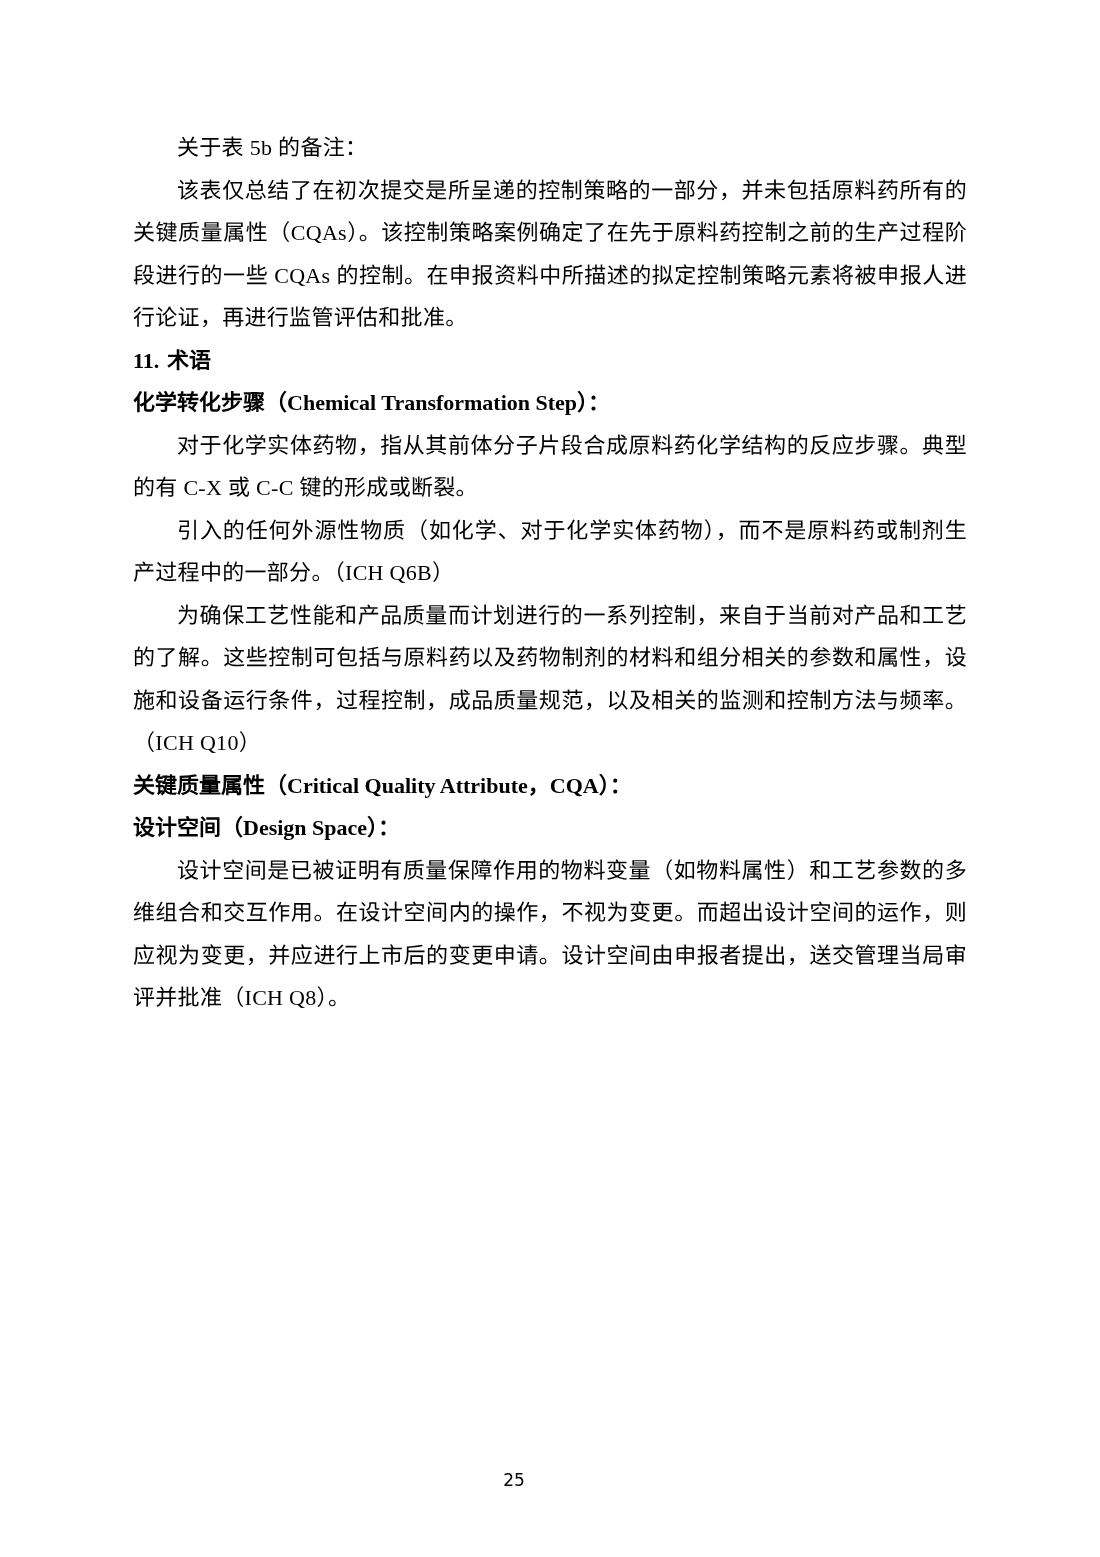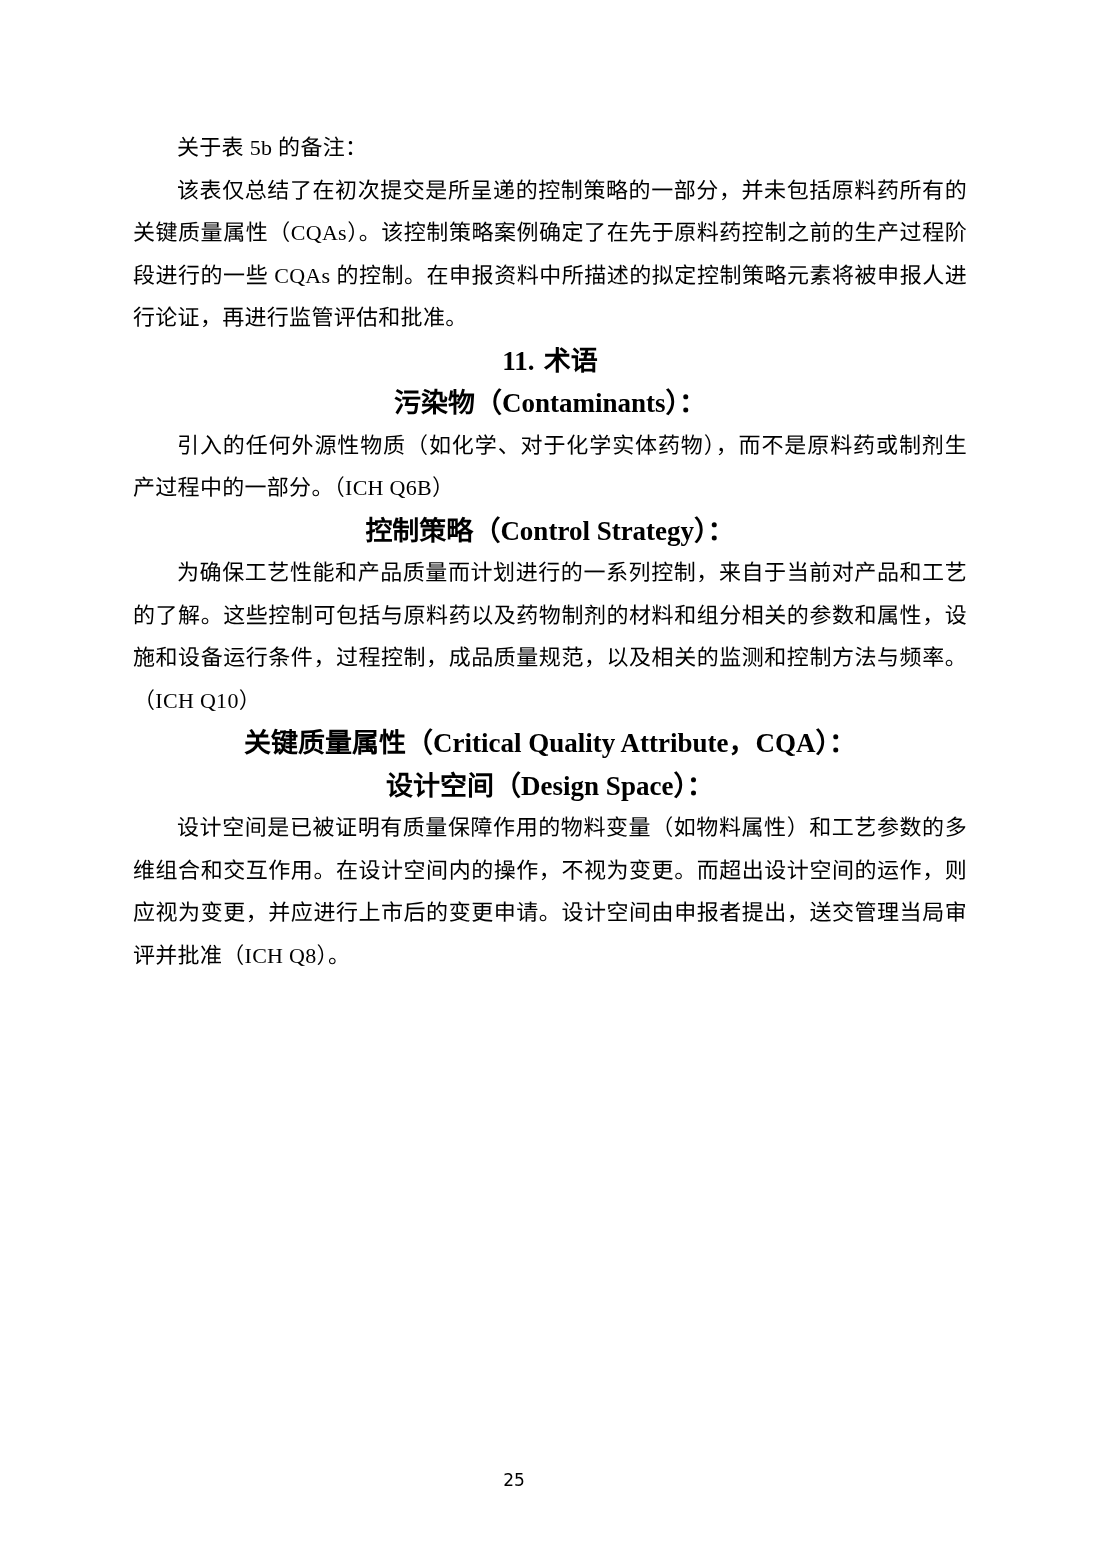--- a/index.html
+++ b/index.html
@@ -26,24 +26,24 @@
     line-height: 42.5px;
     text-align: justify;
     text-justify: inter-character;
     letter-spacing: 0.3px;
   }
   .indent {
     text-indent: 2em;
   }
   .term-heading, .section-heading {
     margin: 0;
-    font-size: 27px;
+    font-size: 22px;
     line-height: 42.5px;
     font-weight: 700;
-    text-align: center;
+    text-align: left;
   }
   .cjk-bold {
     font-family: "Liberation Sans", "DejaVu Sans", sans-serif;
     font-weight: 700;
   }
   .latin-bold {
     font-family: "Liberation Serif", "DejaVu Serif", serif;
     font-weight: 700;
   }
   .section-num {
@@ -66,29 +66,31 @@
 
 <div class="page">
 
   <p class="body-para indent">关于表 5b 的备注：</p>
 
 
   <p class="body-para indent">该表仅总结了在初次提交是所呈递的控制策略的一部分，并未包括原料药所有的关键质量属性（CQAs）。该控制策略案例确定了在先于原料药控制之前的生产过程阶段进行的一些 CQAs 的控制。在申报资料中所描述的拟定控制策略元素将被申报人进行论证，再进行监管评估和批准。</p>
 
   <h2 class="section-heading"><span class="latin-bold section-num">11.</span><span class="cjk-bold">术语</span></h2>
 
+  <div class="term">
+    <h3 class="term-heading"><span class="cjk-bold">化学转化步骤</span><span class="cjk-bold">（</span><span class="latin-bold">Chemical Transformation Step</span><span class="cjk-bold">）：</span></h3>
+    <p class="body-para indent">对于化学实体药物，指从其前体分子片段合成原料药化学结构的反应步骤。典型的有 C-X 或 C-C 键的形成或断裂。</p>
+  </div>
 
   <div class="term">
-    <h3 class="term-heading"><span class="cjk-bold">污染物</span><span class="cjk-bold">（</span><span class="latin-bold">Contaminants</span><span class="cjk-bold">）：</span></h3>
     <p class="body-para indent">引入的任何外源性物质（如化学、对于化学实体药物），而不是原料药或制剂生产过程中的一部分。（ICH Q6B）</p>
   </div>
 
 
   <div class="term">
-    <h3 class="term-heading"><span class="cjk-bold">控制策略</span><span class="cjk-bold">（</span><span class="latin-bold">Control Strategy</span><span class="cjk-bold">）：</span></h3>
     <p class="body-para indent">为确保工艺性能和产品质量而计划进行的一系列控制，来自于当前对产品和工艺的了解。这些控制可包括与原料药以及药物制剂的材料和组分相关的参数和属性，设施和设备运行条件，过程控制，成品质量规范，以及相关的监测和控制方法与频率。（ICH Q10）</p>
   </div>
 
   <div class="term">
     <h3 class="term-heading"><span class="cjk-bold">关键质量属性</span><span class="cjk-bold">（</span><span class="latin-bold">Critical Quality Attribute，CQA</span><span class="cjk-bold">）：</span></h3>
   </div>
 
   <div class="term">
     <h3 class="term-heading"><span class="cjk-bold">设计空间</span><span class="cjk-bold">（</span><span class="latin-bold">Design Space</span><span class="cjk-bold">）：</span></h3>
     <p class="body-para indent">设计空间是已被证明有质量保障作用的物料变量（如物料属性）和工艺参数的多维组合和交互作用。在设计空间内的操作，不视为变更。而超出设计空间的运作，则应视为变更，并应进行上市后的变更申请。设计空间由申报者提出，送交管理当局审评并批准（ICH Q8）。</p>

